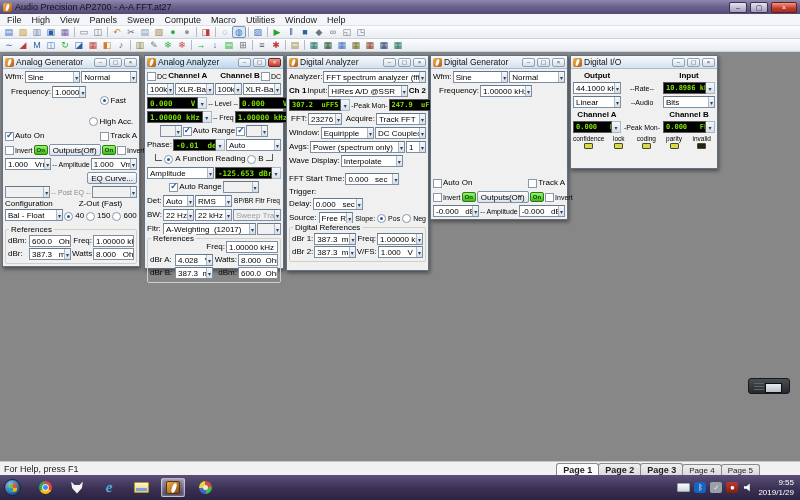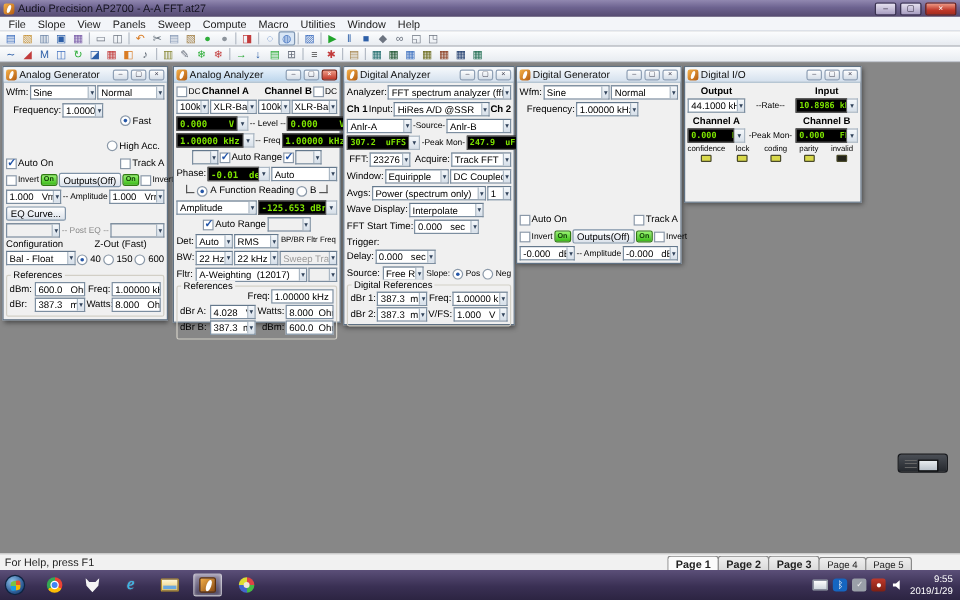--- a/index.html
+++ b/index.html
@@ -103,21 +103,21 @@
 
 <div id="titlebar">
   <span class="apmark"></span>
   <span class="tname">Audio Precision AP2700 - A-A FFT.at27</span>
   <span class="wb min"></span>
   <span class="wb max"></span>
   <span class="wb close"></span>
 </div>
 <div id="menubar">
     <span class="mitem">File</span>
-    <span class="mitem">Slope</span>
+    <span class="mitem">High</span>
     <span class="mitem">View</span>
     <span class="mitem">Panels</span>
     <span class="mitem">Sweep</span>
     <span class="mitem">Compute</span>
     <span class="mitem">Macro</span>
     <span class="mitem">Utilities</span>
     <span class="mitem">Window</span>
     <span class="mitem">Help</span>
   </div>
 <div id="toolbar1" class="toolbar">
@@ -242,21 +242,21 @@
       </div>
       <div class="row">
         <span class="cb" style="flex:1">
             <i>1.000   Vrms</i>
           </span>
         <span class="lb s">-- Amplitude</span>
         <span class="cb" style="flex:1">
             <i>1.000   Vrms</i>
           </span>
       </div>
-      <div class="row" style="justify-content:flex-start">
+      <div class="row" style="justify-content:flex-end">
         <span class="btn">EQ Curve...</span>
       </div>
       <div class="row">
         <span class="cb dis" style="flex:1">
             <i></i>
           </span>
         <span class="lb s dis">-- Post EQ --</span>
         <span class="cb dis" style="flex:1">
             <i></i>
           </span>
@@ -474,29 +474,20 @@
       </div>
       <div class="row">
         <span class="lb b">Ch 1</span>
         <span class="lb">Input:</span>
         <span class="cb" style="flex:1">
             <i>HiRes A/D @SSR</i>
           </span>
         <span class="lb b">Ch 2</span>
       </div>
       <div class="row">
-        <span class="cb" style="flex:1">
-            <i>Anlr-A</i>
-          </span>
-        <span class="lb s">-Source-</span>
-        <span class="cb" style="flex:1">
-            <i>Anlr-B</i>
-          </span>
-      </div>
-      <div class="row">
         <span class="rog" style="flex:1">
             <span class="ro" style="flex:1;font-size:7px">307.2  uFFS</span>
             <span class="roa"></span>
           </span>
         <span class="lb s">-Peak Mon-</span>
         <span class="rog" style="flex:1">
             <span class="ro" style="flex:1;font-size:7px">247.9  uFFS</span>
             <span class="roa"></span>
           </span>
       </div>
@@ -655,20 +646,29 @@
         <span class="lb b" style="width:52px;text-align:center">Input</span>
       </div>
       <div class="row">
         <span class="cb" style="width:48px">
             <i>44.1000 kHz</i>
           </span>
         <span class="lb s" style="flex:1;text-align:center">--Rate--</span>
         <span class="rog" style="width:52px">
             <span class="ro" style="flex:1;font-size:7px">10.8986 kHz</span>
             <span class="roa"></span>
+          </span>
+      </div>
+      <div class="row">
+        <span class="cb" style="width:48px">
+            <i>Linear</i>
+          </span>
+        <span class="lb s" style="flex:1;text-align:center">--Audio</span>
+        <span class="cb" style="width:52px">
+            <i>Bits</i>
           </span>
       </div>
       <div class="row" style="min-height:9px">
         <span class="lb b" style="width:48px;text-align:center">Channel A</span>
         <span class="sp"></span>
         <span class="lb b" style="width:52px;text-align:center">Channel B</span>
       </div>
       <div class="row">
         <span class="rog" style="width:48px">
             <span class="ro" style="flex:1;font-size:7px">0.000   FFS</span>

